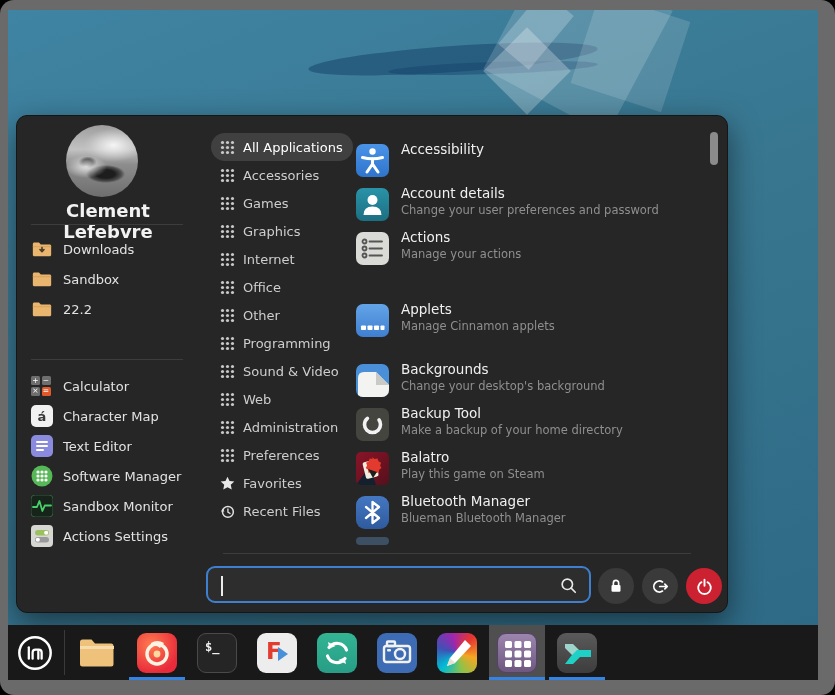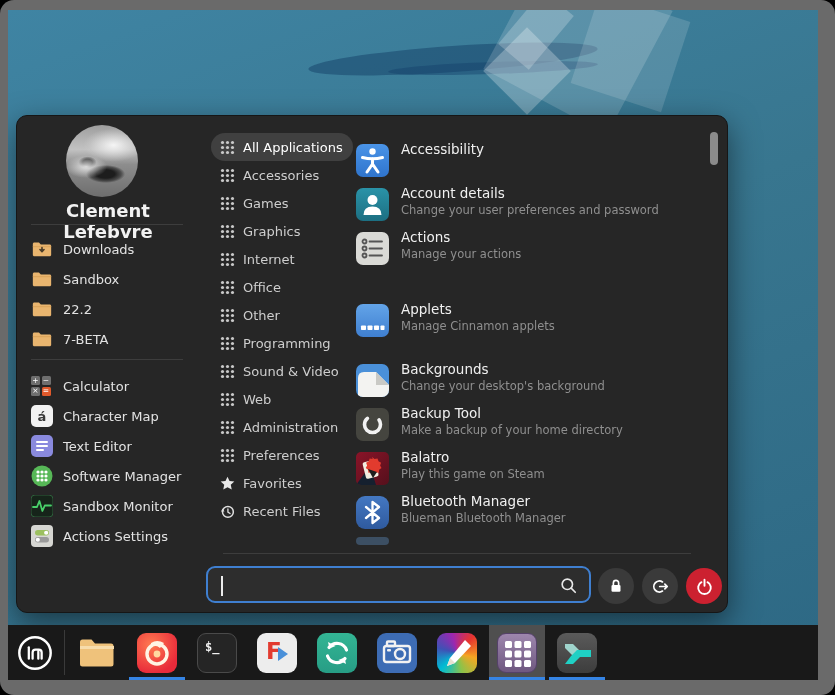--- a/index.html
+++ b/index.html
@@ -125,29 +125,20 @@
     </div>
     <div class="side-row" style="top:178px">
       <span class="ic">
         <svg viewBox="0 0 24 24" width="22" height="22">
               <path d="M2 6.5c0-1 .7-1.7 1.7-1.7h5l2 2.2h9.6c1 0 1.7.7 1.7 1.7v9.6c0 1-.7 1.7-1.7 1.7H3.7c-1 0-1.7-.7-1.7-1.7z" fill="#e9b56f"></path>
               <path d="M2 9h20v1H2z" fill="#d9a257"></path>
             </svg>
       </span>
       <span>22.2</span>
     </div>
-    <div class="side-row" style="top:208px">
-      <span class="ic">
-        <svg viewBox="0 0 24 24" width="22" height="22">
-              <path d="M2 6.5c0-1 .7-1.7 1.7-1.7h5l2 2.2h9.6c1 0 1.7.7 1.7 1.7v9.6c0 1-.7 1.7-1.7 1.7H3.7c-1 0-1.7-.7-1.7-1.7z" fill="#e9b56f"></path>
-              <path d="M2 9h20v1H2z" fill="#d9a257"></path>
-            </svg>
-      </span>
-      <span>7-BETA</span>
-    </div>
 
     <div class="hr hr2"></div>
 
     <div class="side-row" style="top:255px">
       <span class="ic">
         <span class="mini-grid" style="padding-top:1px">
           <div>+</div>
               <div>−</div>
           <div>×</div>
               <div class="eq">=</div>

